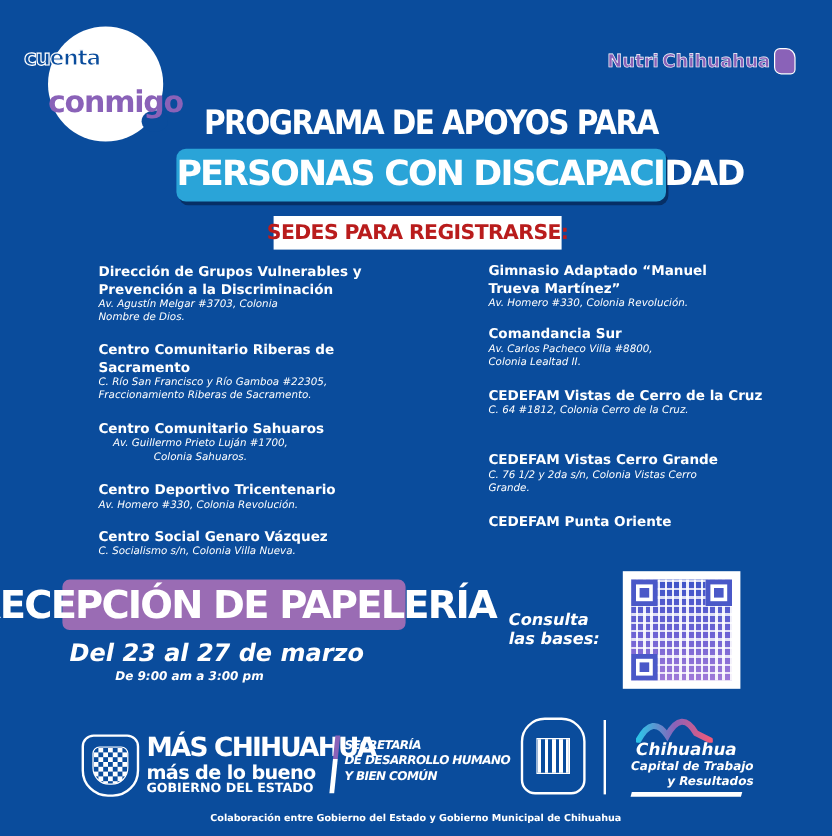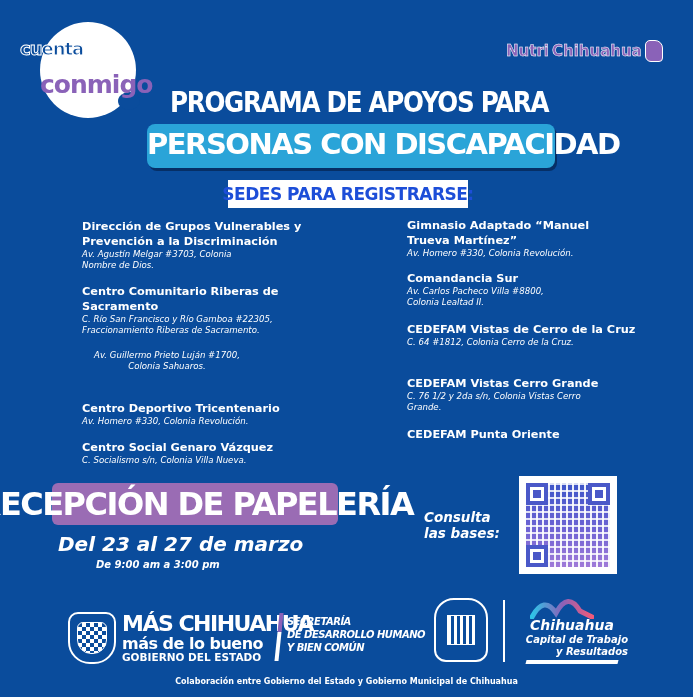--- a/index.html
+++ b/index.html
@@ -58,21 +58,21 @@
       letter-spacing: -1.5px; white-space: nowrap;
     }
 
     
     .sedes-box {
       left: 228px; top: 180px; width: 240px; height: 28px;
       background: #ffffff; display: flex; align-items: center; justify-content: center;
     }
     .sedes-box span {
       font-family: "DejaVu Sans", sans-serif; font-weight: bold; font-size: 17px;
-      color: #1d4ed8; letter-spacing: -0.5px; white-space: nowrap;
+      color: #b91c1c; letter-spacing: -0.5px; white-space: nowrap;
     }
 
     
     .col { width: 250px; }
     .sede { position: absolute; }
     .sede-name {
       font-family: "DejaVu Sans", sans-serif; font-weight: bold; font-size: 11.3px;
       line-height: 15px; color: #ffffff;
     }
     .sede-addr {
@@ -215,20 +215,21 @@
 <div class="abs col" style="left:82px; top:0;">
   <div class="sede" style="top:219px; width:240px;">
     <div class="sede-name">Dirección de Grupos Vulnerables y Prevención a la Discriminación</div>
     <div class="sede-addr" style="width:150px;">Av. Agustín Melgar #3703, Colonia Nombre de Dios.</div>
   </div>
   <div class="sede" style="top:284px; width:230px;">
     <div class="sede-name">Centro Comunitario Riberas de Sacramento</div>
     <div class="sede-addr" style="width:250px;">C. Río San Francisco y Río Gamboa #22305, Fraccionamiento Riberas de Sacramento.</div>
   </div>
   <div class="sede" style="top:350px; width:230px;">
+    <div class="sede-name">Centro Comunitario Sahuaros</div>
     <div class="sede-addr" style="width:170px;text-align:center;">Av. Guillermo Prieto Luján #1700, Colonia Sahuaros.</div>
   </div>
   <div class="sede" style="top:401px; width:240px;">
     <div class="sede-name">Centro Deportivo Tricentenario</div>
     <div class="sede-addr">Av. Homero #330, Colonia Revolución.</div>
   </div>
   <div class="sede" style="top:440px; width:240px;">
     <div class="sede-name">Centro Social Genaro Vázquez</div>
     <div class="sede-addr">C. Socialismo s/n, Colonia Villa Nueva.</div>
   </div>

